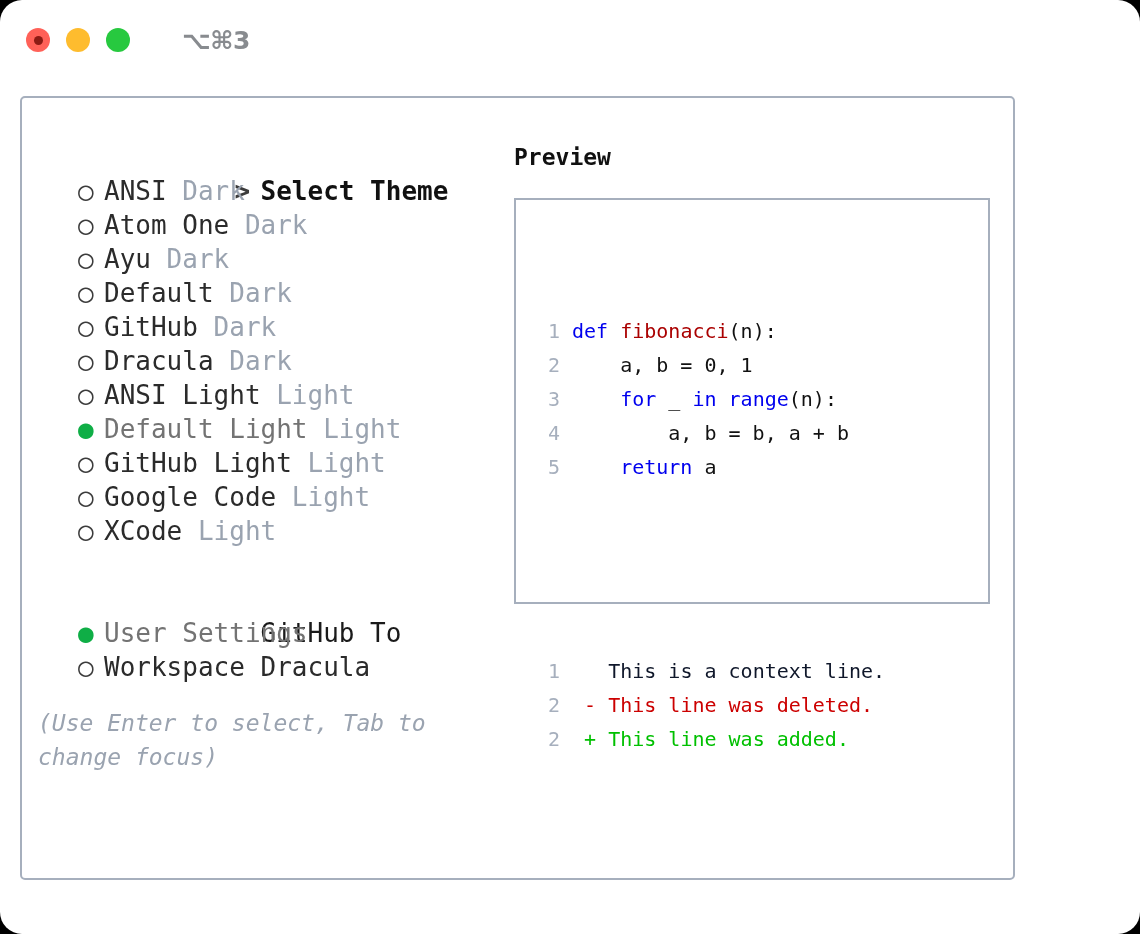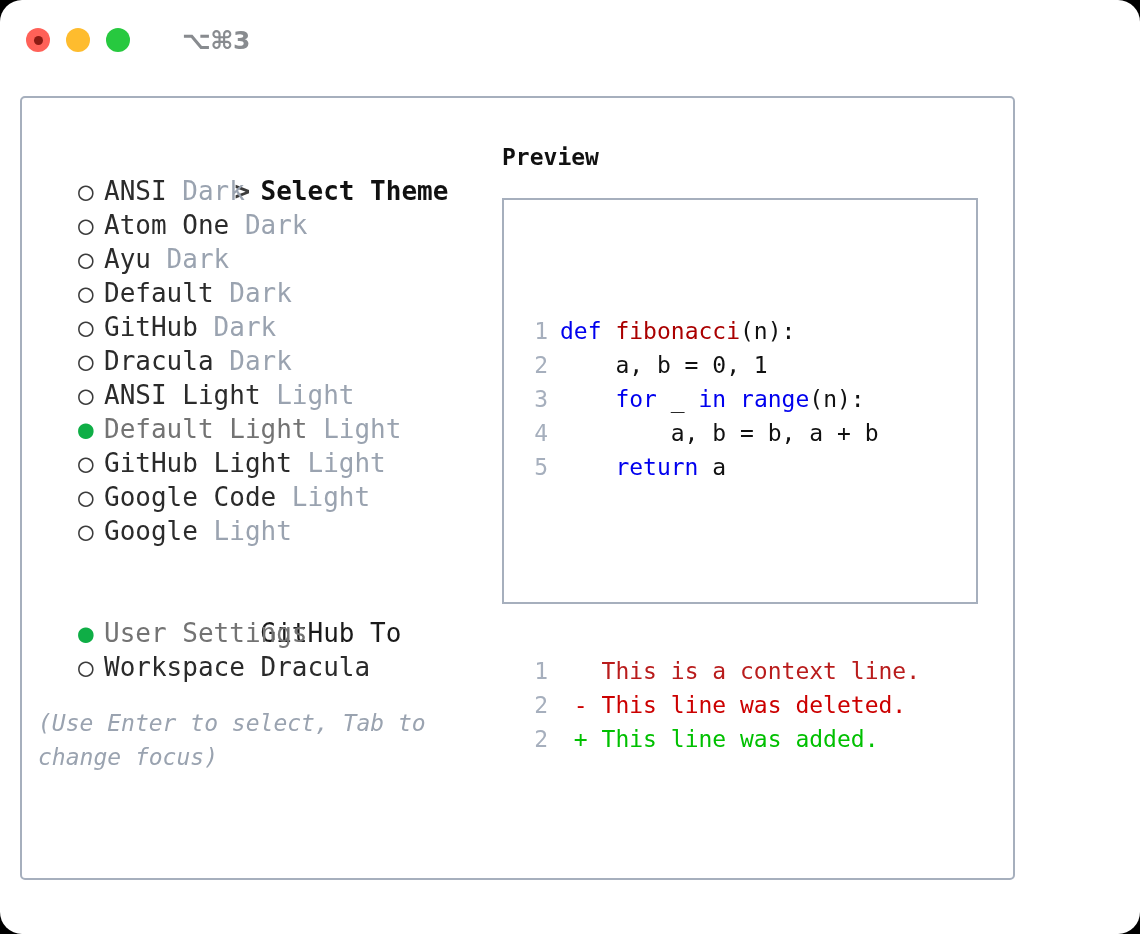--- a/index.html
+++ b/index.html
@@ -122,21 +122,21 @@
     line-height: 34px;
     color: #9AA3B0;
     width: 420px;
     white-space: pre-wrap;
     font-style: italic;
   }
 
   
   .right {
     position: absolute;
-    left: 480px;
+    left: 492px;
     top: 42px;
     width: 500px;
   }
   .preview-title {
     font-size: 23px;
     font-weight: bold;
     color: #111111;
     line-height: 34px;
     margin-bottom: 0;
   }
@@ -146,36 +146,36 @@
     height: 406px;
     border: 2px solid #A6AFBD;
     box-sizing: border-box;
     background: #ffffff;
     position: relative;
   }
   .code {
     position: absolute;
     left: 14px;
     top: 46px;
-    font-size: 23px;
+    font-size: 20px;
     line-height: 34px;
     white-space: pre;
   }
   .cline { display: block; height: 34px; }
   .ln {
     display: inline-block;
     width: 30px;
     text-align: right;
     color: #A6AFBD;
     margin-right: 12px;
   }
   .kw   { color: #0000EE; }
   .fn   { color: #AA0000; }
   .plain{ color: #111111; }
-  .ctx  { color: #b91c1c; text-align: right; }
+  .ctx  { color: #0f172a; text-align: right; }
   .del  { color: #CC0000; }
   .add  { color: #00C000; }
   .blank { display: block; height: 34px; }
 </style>
 </head>
 <body>
 
 <div class="window">
 
   <div class="titlebar">
@@ -198,21 +198,21 @@
             <div class="row"><span class="marker">○</span><span class="label">ANSI</span><span class="variant"> Dark</span></div>
             <div class="row"><span class="marker">○</span><span class="label">Atom One</span><span class="variant"> Dark</span></div>
             <div class="row"><span class="marker">○</span><span class="label">Ayu</span><span class="variant"> Dark</span></div>
             <div class="row"><span class="marker">○</span><span class="label">Default</span><span class="variant"> Dark</span></div>
             <div class="row"><span class="marker">○</span><span class="label">GitHub</span><span class="variant"> Dark</span></div>
             <div class="row"><span class="marker">○</span><span class="label">Dracula</span><span class="variant"> Dark</span></div>
             <div class="row"><span class="marker">○</span><span class="label">ANSI Light</span><span class="variant"> Light</span></div>
             <div class="row selected"><span class="marker">●</span><span class="label">Default Light</span><span class="variant"> Light</span></div>
             <div class="row"><span class="marker">○</span><span class="label">GitHub Light</span><span class="variant"> Light</span></div>
             <div class="row"><span class="marker">○</span><span class="label">Google Code</span><span class="variant"> Light</span></div>
-            <div class="row"><span class="marker">○</span><span class="label">Google</span><span class="variant"> Light</span></div>
+            <div class="row"><span class="marker">○</span><span class="label">XCode</span><span class="variant"> Light</span></div>
           </div>
 
         <div class="spacer"></div>
 
         <div class="row plainheader">
           <span class="marker"> </span><span class="label">GitHub To</span>
         </div>
         <div id="apply-items">
             <div class="row selected"><span class="marker">●</span><span class="label">User Settings</span></div>
             <div class="row"><span class="marker">○</span><span class="label">Workspace Dracula</span></div>

